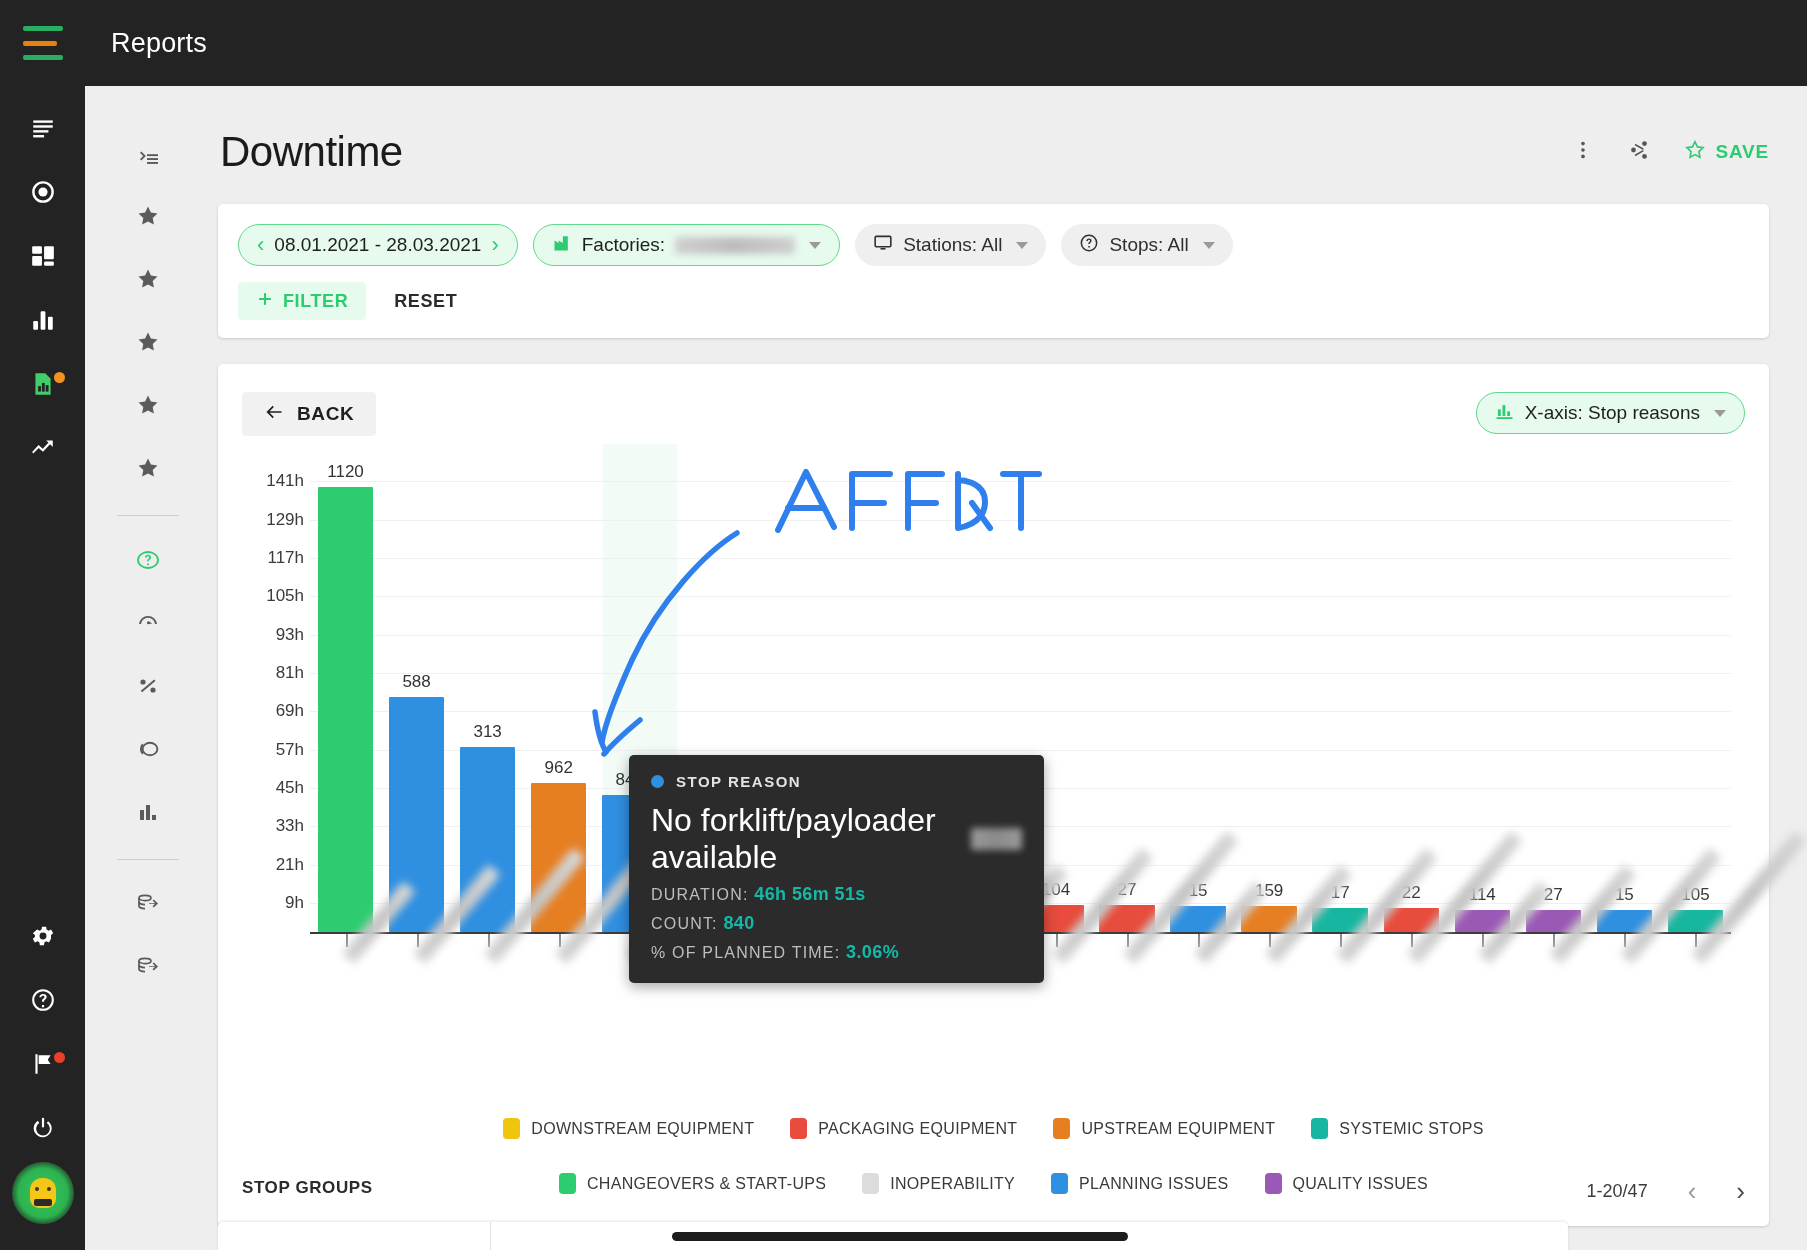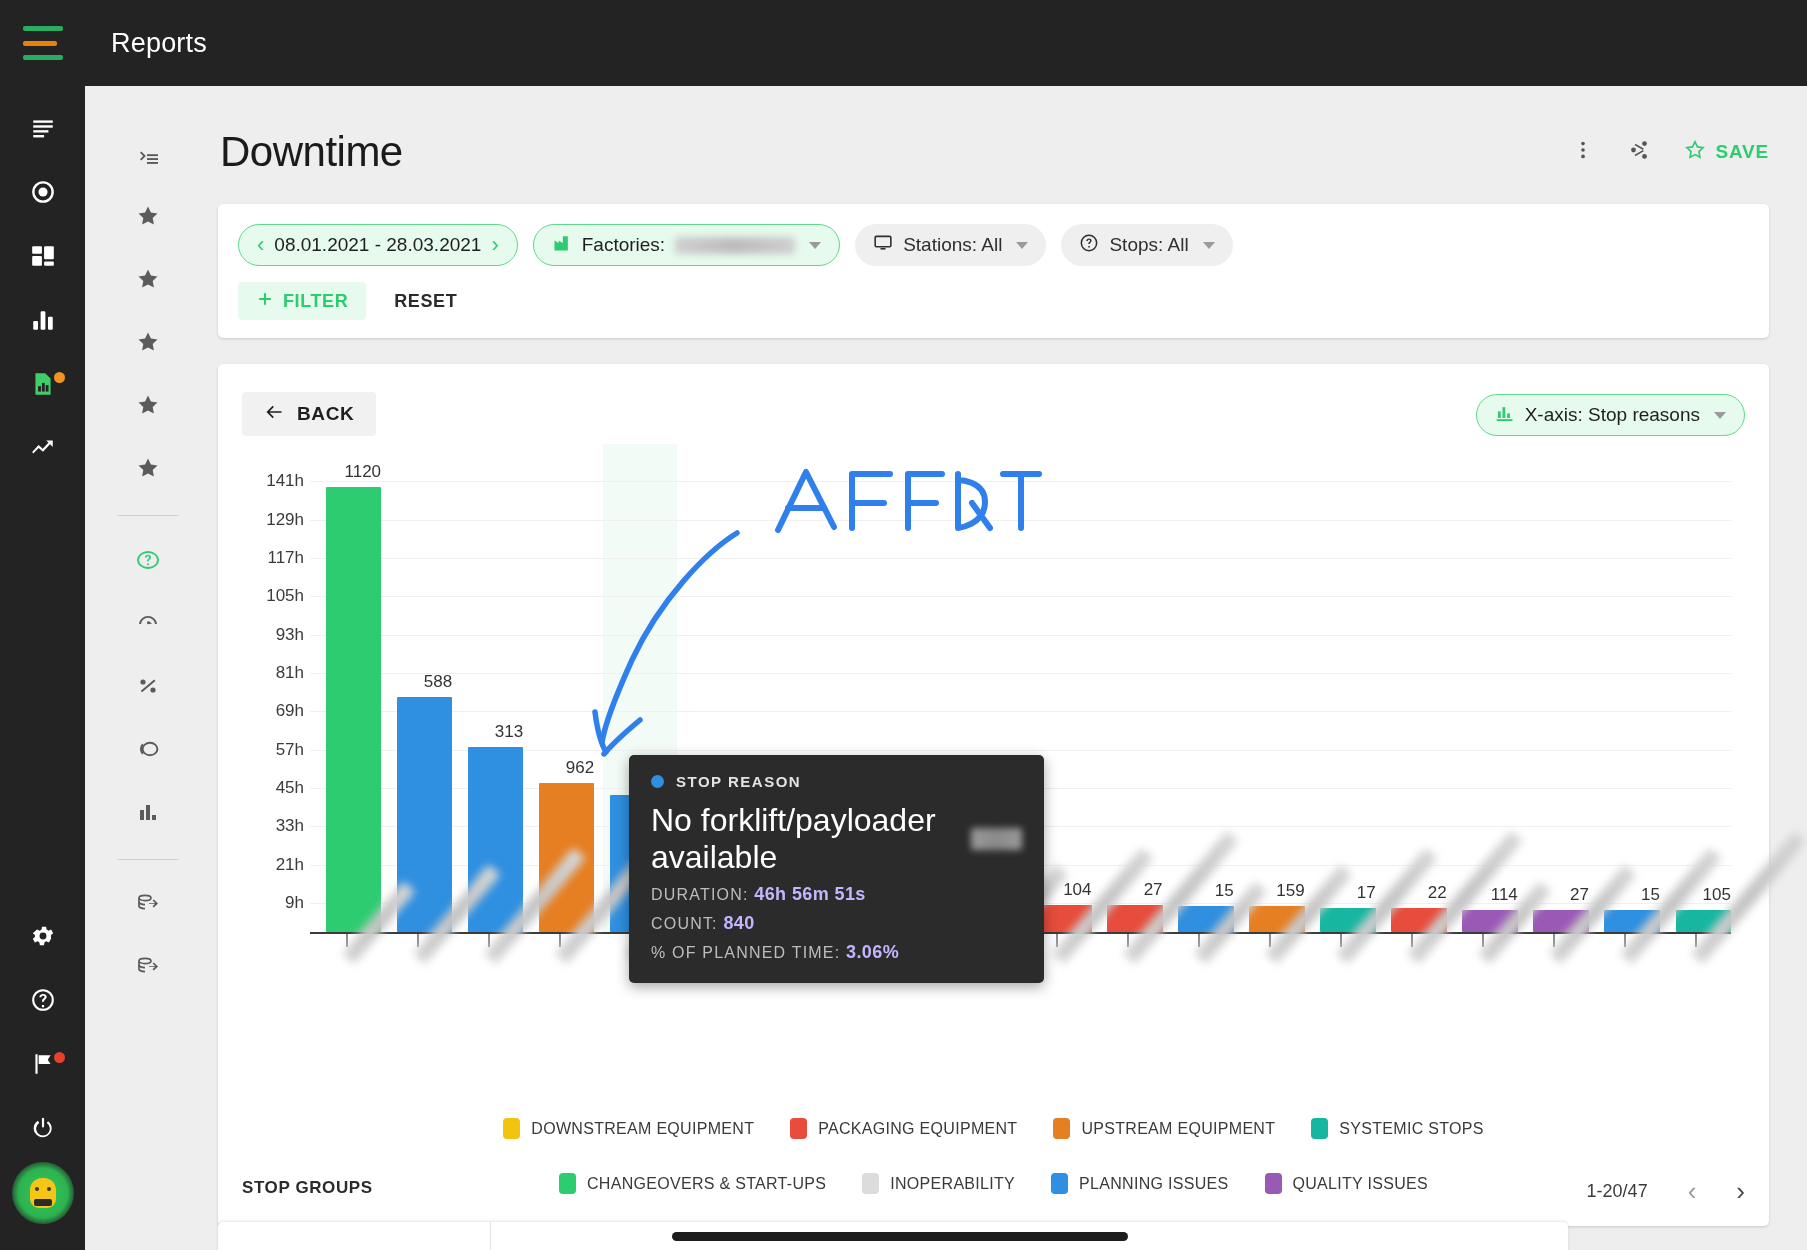--- a/index.html
+++ b/index.html
@@ -86,38 +86,38 @@
             background: linear-gradient(90deg,#cfcfcf,#bcbcbc,#cfcfcf); filter: blur(3.6px); }
   .filter-row2 { display: flex; align-items: center; gap: 18px; margin-top: 16px; }
   .filter-add { display:flex; align-items:center; gap:9px; height:38px; padding:0 18px;
                 background:#e7faee; color:#2ecc71; border-radius:4px; font-size:18px;
                 font-weight:600; letter-spacing:.6px; cursor:pointer; }
   .reset-btn { font-size: 18px; font-weight: 600; letter-spacing: .6px; color: #2b2b2b;
                padding: 0 10px; cursor: pointer; }
 
   
   .chart-card { margin: 26px 38px 0 8px; padding: 28px 24px 20px 24px; position: relative; height: 862px; }
-  .chart-top { display: flex; align-items: flex-end; }
+  .chart-top { display: flex; align-items: flex-start; }
   .back-btn { display:flex; align-items:center; gap:13px; background:#f1f1f1; border-radius:4px;
               height:44px; padding:0 22px; font-size:19px; font-weight:600; letter-spacing:.6px;
               color:#1f1f1f; cursor:pointer; }
   .back-btn svg { width: 20px; height: 20px; fill: currentColor; }
   .xaxis-sel { margin-left: auto; }
 
   
   .plot { position: relative; margin-top: 26px; height: 520px; }
   .ylabels { position: absolute; left: 0; top: 0; width: 62px; height: 470px; }
   .ylab { position: absolute; right: 0; font-size: 17px; color: #3b3b3b; transform: translateY(-50%); }
   .grid { position: absolute; left: 68px; right: 14px; top: 0; height: 470px; }
   .gline { position: absolute; left: 0; right: 0; height: 1px; background: #f0f0f0; }
   .xaxisline { position:absolute; left:68px; right:14px; top:470px; height:2px; background:#3b3b3b; }
   .bars { position: absolute; left: 68px; right: 14px; top: 0; height: 470px;
           display: flex; align-items: flex-end; }
   .bcol { flex: 1 1 0; display: flex; flex-direction: column; justify-content: flex-end;
-          align-items: flex-end; height: 100%; position: relative; }
+          align-items: center; height: 100%; position: relative; }
   .bval { font-size: 17px; color: #333; margin-bottom: 5px; white-space: nowrap; }
   .bar { width: 78%; border-radius: 1px; }
   .hl { position: absolute; left: 68px; top: -18px; width: 74px; height: 488px;
         background: #eef9f1; opacity: .75; }
   .ticks { position: absolute; left: 68px; right: 14px; top: 472px; height: 14px; }
   .tick { position: absolute; top: 0; width: 2px; height: 13px; background: #8a8a8a; }
   .xlabels { position: absolute; left: 68px; right: 14px; top: 486px; height: 140px; }
   .xlab { position: absolute; width: 150px; height: 16px; border-radius: 3px;
           background: linear-gradient(90deg,#d4d4d4,#c4c4c4,#d6d6d6);
           filter: blur(4px); transform-origin: left top; transform: rotate(-50deg); }
@@ -125,21 +125,21 @@
   
   .tooltip { position: absolute; left: 629px; top: 755px; width: 415px; border-radius: 5px;
              background: #2b2b2b; color: #fff; padding: 18px 22px 20px 22px; z-index: 40;
              box-shadow: 0 4px 14px rgba(0,0,0,.35); }
   .tt-head { display: flex; align-items: center; gap: 12px; font-size: 15px; font-weight: 700;
              letter-spacing: 1.5px; color: #e3e3e3; }
   .tt-dot { width: 13px; height: 13px; border-radius: 50%; background: #2f8fe0; }
   .tt-title { font-size: 32px; font-weight: 400; margin-top: 12px; display: flex;
               align-items: center; gap: 12px; }
   .tt-row { font-size: 16px; letter-spacing: 1.2px; color: #bdbdbd; margin-top: 8px; }
-  .tt-row b { color: #c4b5fd; font-size: 18px; letter-spacing: .4px; }
+  .tt-row b { color: #14b8a6; font-size: 18px; letter-spacing: .4px; }
 
   
   .anno { position: absolute; left: 0; top: 0; width: 100%; height: 100%;
           pointer-events: none; z-index: 45; }
 
   
   .legend { position: absolute; left: 24px; right: 24px; bottom: 18px; }
   .legend-rows { margin: 0 auto; width: 1060px; }
   .lrow { display: flex; justify-content: center; gap: 36px; margin-bottom: 14px; }
   .litem { display: flex; align-items: center; gap: 11px; font-size: 16px; color: #3a3a3a;

